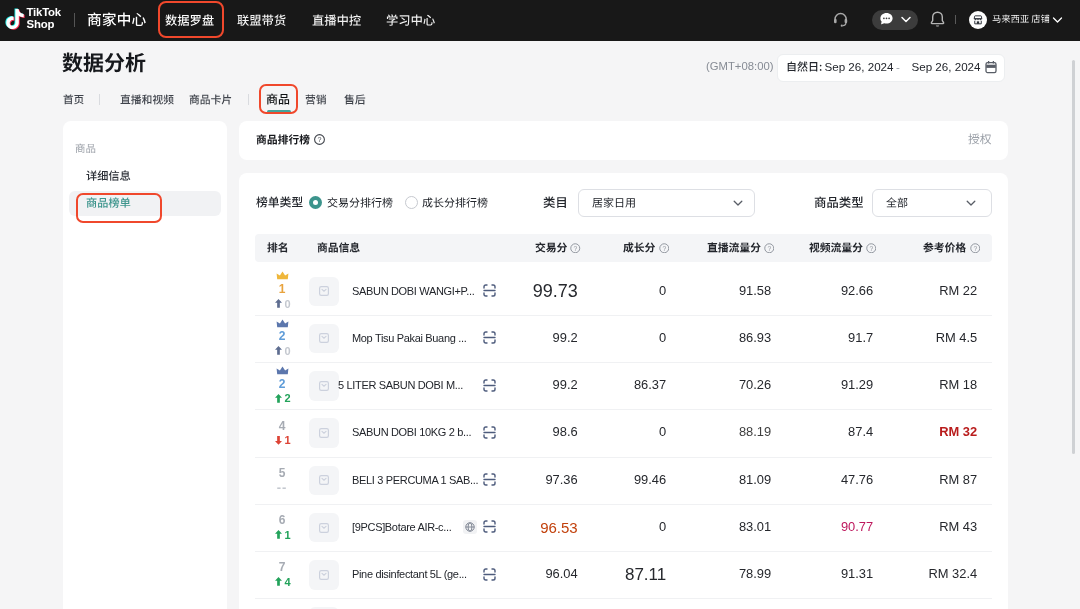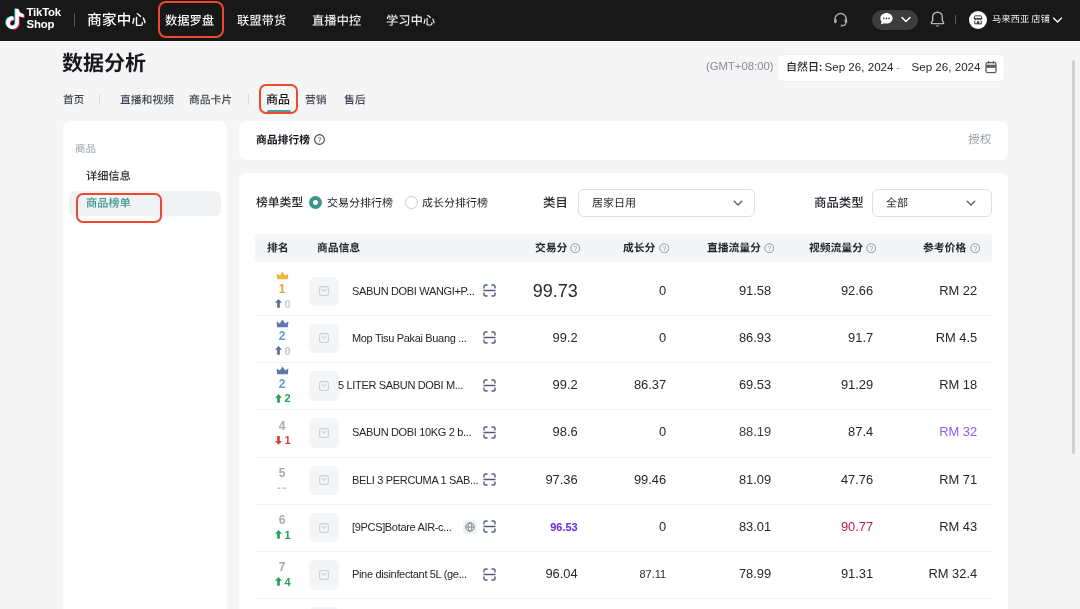--- a/index.html
+++ b/index.html
@@ -339,21 +339,21 @@
       <g fill="none" stroke="#4D5B7C" stroke-width="1.4" stroke-linecap="round">
         <path d="M1 4 V2.8 Q1 1 2.8 1 H4"></path>
         <path d="M9 1 H10.2 Q12 1 12 2.8 V4"></path>
         <path d="M12 9 V10.2 Q12 12 10.2 12 H9"></path>
         <path d="M4 12 H2.8 Q1 12 1 10.2 V9"></path>
         <path d="M1 6.5 H12"></path>
       </g>
     </svg>
 <div style="position:absolute;right:502.3px;top:385.1px;transform:translateY(-50%);font-size:12.9px;color:#26282d;font-weight:400;white-space:nowrap;line-height:1">99.2</div>
 <div style="position:absolute;right:413.8px;top:385.1px;transform:translateY(-50%);font-size:12.9px;color:#26282d;font-weight:400;white-space:nowrap;line-height:1">86.37</div>
-<div style="position:absolute;right:308.8px;top:385.1px;transform:translateY(-50%);font-size:12.9px;color:#26282d;font-weight:400;white-space:nowrap;line-height:1">69.53</div>
+<div style="position:absolute;right:308.8px;top:385.1px;transform:translateY(-50%);font-size:12.9px;color:#26282d;font-weight:400;white-space:nowrap;line-height:1">70.26</div>
 <div style="position:absolute;right:206.8px;top:385.1px;transform:translateY(-50%);font-size:12.9px;color:#26282d;font-weight:400;white-space:nowrap;line-height:1">91.29</div>
 <div style="position:absolute;right:102.8px;top:385.1px;transform:translateY(-50%);font-size:12.9px;color:#26282d;font-weight:400;white-space:nowrap;line-height:1">RM 18</div>
 <div class="abs" style="left:255px;top:409.2px;width:737px;height:1px;background:#f0f1f3"></div>
 <div class="abs" style="left:282px;top:425.6px;transform:translate(-50%,-50%);font-size:12px;font-weight:700;color:#a6abb3;line-height:1">4</div>
 <svg class="abs" style="left:274.5px;top:435.6px" width="7" height="9" viewBox="0 0 7 9">
       <path d="M3.5 8.8 L0 5 H2.15 V0 H4.85 V5 H7 Z" fill="#DD4436"></path>
     </svg>
 <div class="abs" style="left:284.5px;top:439.9px;transform:translateY(-50%);font-size:11px;font-weight:700;color:#DD4436;line-height:1">1</div>
 <div class="abs" style="left:309px;top:418.2px;width:29.5px;height:29.5px;background:#f4f5f7;border-radius:6px"></div>
     <svg class="abs" style="left:318.7px;top:427.9px" width="10" height="10" viewBox="0 0 10 10">
@@ -367,21 +367,21 @@
         <path d="M9 1 H10.2 Q12 1 12 2.8 V4"></path>
         <path d="M12 9 V10.2 Q12 12 10.2 12 H9"></path>
         <path d="M4 12 H2.8 Q1 12 1 10.2 V9"></path>
         <path d="M1 6.5 H12"></path>
       </g>
     </svg>
 <div style="position:absolute;right:502.3px;top:432.4px;transform:translateY(-50%);font-size:12.9px;color:#26282d;font-weight:400;white-space:nowrap;line-height:1">98.6</div>
 <div style="position:absolute;right:413.8px;top:432.4px;transform:translateY(-50%);font-size:12.9px;color:#26282d;font-weight:400;white-space:nowrap;line-height:1">0</div>
 <div style="position:absolute;right:308.8px;top:432.4px;transform:translateY(-50%);font-size:12.9px;color:#404040;font-weight:400;white-space:nowrap;line-height:1">88.19</div>
 <div style="position:absolute;right:206.8px;top:432.4px;transform:translateY(-50%);font-size:12.9px;color:#26282d;font-weight:400;white-space:nowrap;line-height:1">87.4</div>
-<div style="position:absolute;right:102.8px;top:432.4px;transform:translateY(-50%);font-size:12.9px;color:#8b5cf6;font-weight:400;white-space:nowrap;line-height:1">RM 32</div>
+<div style="position:absolute;right:102.8px;top:432.4px;transform:translateY(-50%);font-size:12.9px;color:#b91c1c;font-weight:700;white-space:nowrap;line-height:1">RM 32</div>
 <div class="abs" style="left:255px;top:456.5px;width:737px;height:1px;background:#f0f1f3"></div>
 <div class="abs" style="left:282px;top:472.8px;transform:translate(-50%,-50%);font-size:12px;font-weight:700;color:#a6abb3;line-height:1">5</div>
 <div class="abs" style="left:282px;top:487.2px;transform:translate(-50%,-50%);font-size:13px;font-weight:700;letter-spacing:1px;color:#c4c8cf;line-height:1">--</div>
 <div class="abs" style="left:309px;top:465.5px;width:29.5px;height:29.5px;background:#f4f5f7;border-radius:6px"></div>
     <svg class="abs" style="left:318.7px;top:475.2px" width="10" height="10" viewBox="0 0 10 10">
       <rect x="0.6" y="0.6" width="8.8" height="8.8" rx="1.6" fill="none" stroke="#ccd1dd" stroke-width="1.2"></rect>
       <path d="M3 3.4 L5 5.2 L7 3.4" fill="none" stroke="#ccd1dd" stroke-width="1.2" stroke-linecap="round"></path>
     </svg>
 <div style="position:absolute;left:352.0px;top:479.6px;transform:translateY(-50%);font-size:11px;color:#23262c;font-weight:400;letter-spacing:-0.33px;white-space:nowrap;line-height:1">BELI 3 PERCUMA 1 SAB...</div>
 <svg class="abs" style="left:483.0px;top:473.1px" width="13" height="13" viewBox="0 0 13 13">
@@ -390,21 +390,21 @@
         <path d="M9 1 H10.2 Q12 1 12 2.8 V4"></path>
         <path d="M12 9 V10.2 Q12 12 10.2 12 H9"></path>
         <path d="M4 12 H2.8 Q1 12 1 10.2 V9"></path>
         <path d="M1 6.5 H12"></path>
       </g>
     </svg>
 <div style="position:absolute;right:502.3px;top:479.6px;transform:translateY(-50%);font-size:12.9px;color:#26282d;font-weight:400;white-space:nowrap;line-height:1">97.36</div>
 <div style="position:absolute;right:413.8px;top:479.6px;transform:translateY(-50%);font-size:12.9px;color:#26282d;font-weight:400;white-space:nowrap;line-height:1">99.46</div>
 <div style="position:absolute;right:308.8px;top:479.6px;transform:translateY(-50%);font-size:12.9px;color:#26282d;font-weight:400;white-space:nowrap;line-height:1">81.09</div>
 <div style="position:absolute;right:206.8px;top:479.6px;transform:translateY(-50%);font-size:12.9px;color:#26282d;font-weight:400;white-space:nowrap;line-height:1">47.76</div>
-<div style="position:absolute;right:102.8px;top:479.6px;transform:translateY(-50%);font-size:12.9px;color:#26282d;font-weight:400;white-space:nowrap;line-height:1">RM 71</div>
+<div style="position:absolute;right:102.8px;top:479.6px;transform:translateY(-50%);font-size:12.9px;color:#26282d;font-weight:400;white-space:nowrap;line-height:1">RM 87</div>
 <div class="abs" style="left:255px;top:503.8px;width:737px;height:1px;background:#f0f1f3"></div>
 <div class="abs" style="left:282px;top:520.0px;transform:translate(-50%,-50%);font-size:12px;font-weight:700;color:#a6abb3;line-height:1">6</div>
 <svg class="abs" style="left:274.5px;top:530.1px" width="7" height="9" viewBox="0 0 7 9">
       <path d="M3.5 0 L7 3.8 H4.85 V8.8 H2.15 V3.8 H0 Z" fill="#23A35B"></path>
     </svg>
 <div class="abs" style="left:284.5px;top:534.5px;transform:translateY(-50%);font-size:11px;font-weight:700;color:#23A35B;line-height:1">1</div>
 <div class="abs" style="left:309px;top:512.8px;width:29.5px;height:29.5px;background:#f4f5f7;border-radius:6px"></div>
     <svg class="abs" style="left:318.7px;top:522.5px" width="10" height="10" viewBox="0 0 10 10">
       <rect x="0.6" y="0.6" width="8.8" height="8.8" rx="1.6" fill="none" stroke="#ccd1dd" stroke-width="1.2"></rect>
       <path d="M3 3.4 L5 5.2 L7 3.4" fill="none" stroke="#ccd1dd" stroke-width="1.2" stroke-linecap="round"></path>
@@ -418,21 +418,21 @@
     </svg>
 <svg class="abs" style="left:483.0px;top:520.4px" width="13" height="13" viewBox="0 0 13 13">
       <g fill="none" stroke="#4D5B7C" stroke-width="1.4" stroke-linecap="round">
         <path d="M1 4 V2.8 Q1 1 2.8 1 H4"></path>
         <path d="M9 1 H10.2 Q12 1 12 2.8 V4"></path>
         <path d="M12 9 V10.2 Q12 12 10.2 12 H9"></path>
         <path d="M4 12 H2.8 Q1 12 1 10.2 V9"></path>
         <path d="M1 6.5 H12"></path>
       </g>
     </svg>
-<div style="position:absolute;right:502.3px;top:526.9px;transform:translateY(-50%);font-size:11px;color:#6d28d9;font-weight:700;white-space:nowrap;line-height:1">96.53</div>
+<div style="position:absolute;right:502.3px;top:526.9px;transform:translateY(-50%);font-size:15px;color:#c2410c;font-weight:400;white-space:nowrap;line-height:1">96.53</div>
 <div style="position:absolute;right:413.8px;top:526.9px;transform:translateY(-50%);font-size:12.9px;color:#26282d;font-weight:400;white-space:nowrap;line-height:1">0</div>
 <div style="position:absolute;right:308.8px;top:526.9px;transform:translateY(-50%);font-size:12.9px;color:#26282d;font-weight:400;white-space:nowrap;line-height:1">83.01</div>
 <div style="position:absolute;right:206.8px;top:526.9px;transform:translateY(-50%);font-size:12.9px;color:#be185d;font-weight:400;white-space:nowrap;line-height:1">90.77</div>
 <div style="position:absolute;right:102.8px;top:526.9px;transform:translateY(-50%);font-size:12.9px;color:#26282d;font-weight:400;white-space:nowrap;line-height:1">RM 43</div>
 <div class="abs" style="left:255px;top:551.0px;width:737px;height:1px;background:#f0f1f3"></div>
 <div class="abs" style="left:282px;top:567.3px;transform:translate(-50%,-50%);font-size:12px;font-weight:700;color:#a6abb3;line-height:1">7</div>
 <svg class="abs" style="left:274.5px;top:577.3px" width="7" height="9" viewBox="0 0 7 9">
       <path d="M3.5 0 L7 3.8 H4.85 V8.8 H2.15 V3.8 H0 Z" fill="#23A35B"></path>
     </svg>
 <div class="abs" style="left:284.5px;top:581.7px;transform:translateY(-50%);font-size:11px;font-weight:700;color:#23A35B;line-height:1">4</div>
@@ -445,19 +445,19 @@
 <svg class="abs" style="left:483.0px;top:567.6px" width="13" height="13" viewBox="0 0 13 13">
       <g fill="none" stroke="#4D5B7C" stroke-width="1.4" stroke-linecap="round">
         <path d="M1 4 V2.8 Q1 1 2.8 1 H4"></path>
         <path d="M9 1 H10.2 Q12 1 12 2.8 V4"></path>
         <path d="M12 9 V10.2 Q12 12 10.2 12 H9"></path>
         <path d="M4 12 H2.8 Q1 12 1 10.2 V9"></path>
         <path d="M1 6.5 H12"></path>
       </g>
     </svg>
 <div style="position:absolute;right:502.3px;top:574.1px;transform:translateY(-50%);font-size:12.9px;color:#26282d;font-weight:400;white-space:nowrap;line-height:1">96.04</div>
-<div style="position:absolute;right:413.8px;top:574.1px;transform:translateY(-50%);font-size:11px;color:#26282d;font-weight:400;white-space:nowrap;line-height:1">87.11</div>
+<div style="position:absolute;right:413.8px;top:574.1px;transform:translateY(-50%);font-size:17px;color:#26282d;font-weight:400;white-space:nowrap;line-height:1">87.11</div>
 <div style="position:absolute;right:308.8px;top:574.1px;transform:translateY(-50%);font-size:12.9px;color:#26282d;font-weight:400;white-space:nowrap;line-height:1">78.99</div>
 <div style="position:absolute;right:206.8px;top:574.1px;transform:translateY(-50%);font-size:12.9px;color:#26282d;font-weight:400;white-space:nowrap;line-height:1">91.31</div>
 <div style="position:absolute;right:102.8px;top:574.1px;transform:translateY(-50%);font-size:12.9px;color:#26282d;font-weight:400;white-space:nowrap;line-height:1">RM 32.4</div>
 <div class="abs" style="left:255px;top:598.2px;width:737px;height:1px;background:#f0f1f3"></div>
 <div class="abs" style="left:309px;top:607.2px;width:29.5px;height:29.5px;background:#f4f5f7;border-radius:6px 6px 0 0"></div>
 <div class="abs" style="left:1071.5px;top:60px;width:3.5px;height:394px;border-radius:2px;background:#cfd1d4"></div>
 </div>
 </body></html>

